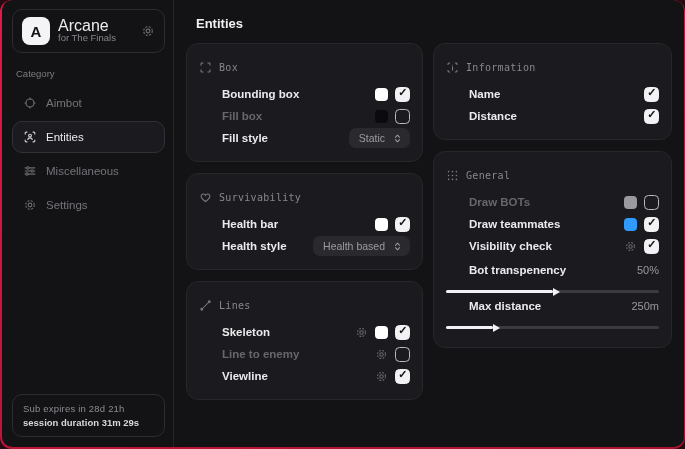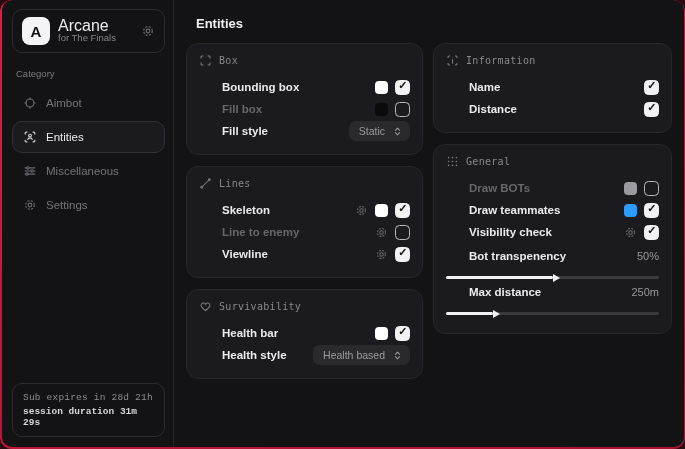--- a/index.html
+++ b/index.html
@@ -17,32 +17,32 @@
   .logo-title { font-size:16px; font-weight:normal; color:#ececf0; line-height:13px; }
   .logo-sub { font-size:9.5px; color:#85858b; line-height:12px; }
   .logo-gear { color:#6e6e74; display:flex; }
   .cat-label { font-size:9.5px; color:#7c7c82; margin:15px 2px 8px 4px; }
   .nav { display:flex; flex-direction:column; gap:2px; }
   .nav-item { height:32px; display:flex; align-items:center; gap:9px; padding:0 10px; border-radius:10px; border:1px solid transparent; color:#74747a; font-size:11.5px; cursor:pointer; }
   .nav-item .nicon { display:flex; color:#6a6a70; }
   .nav-item.active { background:#1b1b1f; border-color:#303036; color:#e9e9ed; }
   .nav-item.active .nicon { color:#cfcfd5; }
   .side-spacer { flex:1; }
-  .footer-card { border:1px solid #2c2c31; border-radius:10px; padding:8px 10px; font-family:Liberation Mono, monospace; }
+  .footer-card { border:1px solid #2c2c31; border-radius:10px; padding:8px 10px; font-family:Liberation Sans, sans-serif; }
   .footer-line1 { font-size:9.5px; color:#8b8b91; letter-spacing:.2px; }
   .footer-line2 { font-size:9.5px; color:#d8d8dc; font-weight:bold; margin-top:3px; }
 
   
   .main { flex:1; padding:14px 12px 12px 12px; overflow:hidden; }
   .page-title { font-size:13px; font-weight:bold; color:#f1f1f4; margin:2px 0 12px 10px; }
   .cols { display:flex; gap:10px; align-items:flex-start; }
   .col { display:flex; flex-direction:column; gap:11px; }
   .col-left { width:238px; }
   .col-right { width:240px; }
-  .card { background:#1b1b1f; border:1px solid #26262b; border-radius:12px; padding:10px 12px 12px 12px; }
+  .card { background:#1b1b1f; border:1px solid #26262b; border-radius:12px; padding:17px 12px 12px 12px; }
   .card-head { display:flex; align-items:center; gap:7px; color:#87878d; font-family:"DejaVu Sans Mono", monospace; font-size:10px; letter-spacing:.3px; margin-bottom:9px; }
   .card-head .hicon { display:flex; color:#7c7c82; }
   .row { display:flex; align-items:center; height:22px; }
   .row + .row { margin-top:0px; }
   .row-label { flex:1; font-size:11.5px; font-weight:600; color:#ebebee;margin-left:23px; }
   .row.dim .row-label { color:#66666c; }
   .controls { display:flex; align-items:center; gap:7px; }
   .gear { display:flex; color:#6a6a70; cursor:pointer; }
   .swatch { width:13px; height:13px; border-radius:4px; cursor:pointer; }
   .checkbox { width:15px; height:15px; border-radius:4.5px; border:1.5px solid #b9b9bf; background:transparent; cursor:pointer; position:relative; }
@@ -222,65 +222,20 @@
                     </span>
                 </span>
               </span>
             </div>
           </section>
 
           <section class="card">
             <div class="card-head">
               <span class="hicon">
                   <svg width="13" height="13" viewBox="0 0 16 16">
-                    <use href="#i-line"></use>
-                  </svg>
-                </span>
-              <span>Lines</span>
-            </div>
-            <div class="row">
-              <span class="row-label">Skeleton</span>
-              <span class="controls">
-                <span class="gear">
-                    <svg width="13" height="13" viewBox="0 0 16 16">
-                      <use href="#i-gear"></use>
-                    </svg>
-                  </span>
-                <span class="swatch" style="background: rgb(255, 255, 255);"></span>
-                <span class="checkbox checked"></span>
-              </span>
-            </div>
-            <div class="row dim">
-              <span class="row-label">Line to enemy</span>
-              <span class="controls">
-                <span class="gear">
-                    <svg width="13" height="13" viewBox="0 0 16 16">
-                      <use href="#i-gear"></use>
-                    </svg>
-                  </span>
-                <span class="checkbox"></span>
-              </span>
-            </div>
-            <div class="row">
-              <span class="row-label">Viewline</span>
-              <span class="controls">
-                <span class="gear">
-                    <svg width="13" height="13" viewBox="0 0 16 16">
-                      <use href="#i-gear"></use>
-                    </svg>
-                  </span>
-                <span class="checkbox checked"></span>
-              </span>
-            </div>
-          </section>
-
-          <section class="card">
-            <div class="card-head">
-              <span class="hicon">
-                  <svg width="13" height="13" viewBox="0 0 16 16">
                     <use href="#i-heart"></use>
                   </svg>
                 </span>
               <span>Survivability</span>
             </div>
             <div class="row">
               <span class="row-label">Health bar</span>
               <span class="controls">
                 <span class="swatch" style="background: rgb(255, 255, 255);"></span>
                 <span class="checkbox checked"></span>
@@ -290,20 +245,65 @@
               <span class="row-label">Health style</span>
               <span class="controls">
                 <span class="dropdown">
                   <span class="dd-label">Health based</span>
                   <span class="dd-icon">
                       <svg width="11" height="11" viewBox="0 0 16 16">
                         <use href="#i-updown"></use>
                       </svg>
                     </span>
                 </span>
+              </span>
+            </div>
+          </section>
+
+          <section class="card">
+            <div class="card-head">
+              <span class="hicon">
+                  <svg width="13" height="13" viewBox="0 0 16 16">
+                    <use href="#i-line"></use>
+                  </svg>
+                </span>
+              <span>Lines</span>
+            </div>
+            <div class="row">
+              <span class="row-label">Skeleton</span>
+              <span class="controls">
+                <span class="gear">
+                    <svg width="13" height="13" viewBox="0 0 16 16">
+                      <use href="#i-gear"></use>
+                    </svg>
+                  </span>
+                <span class="swatch" style="background: rgb(255, 255, 255);"></span>
+                <span class="checkbox checked"></span>
+              </span>
+            </div>
+            <div class="row dim">
+              <span class="row-label">Line to enemy</span>
+              <span class="controls">
+                <span class="gear">
+                    <svg width="13" height="13" viewBox="0 0 16 16">
+                      <use href="#i-gear"></use>
+                    </svg>
+                  </span>
+                <span class="checkbox"></span>
+              </span>
+            </div>
+            <div class="row">
+              <span class="row-label">Viewline</span>
+              <span class="controls">
+                <span class="gear">
+                    <svg width="13" height="13" viewBox="0 0 16 16">
+                      <use href="#i-gear"></use>
+                    </svg>
+                  </span>
+                <span class="checkbox checked"></span>
               </span>
             </div>
           </section>
         </div>
 
         <div class="col col-right">
 
           <section class="card">
             <div class="card-head">
               <span class="hicon">

